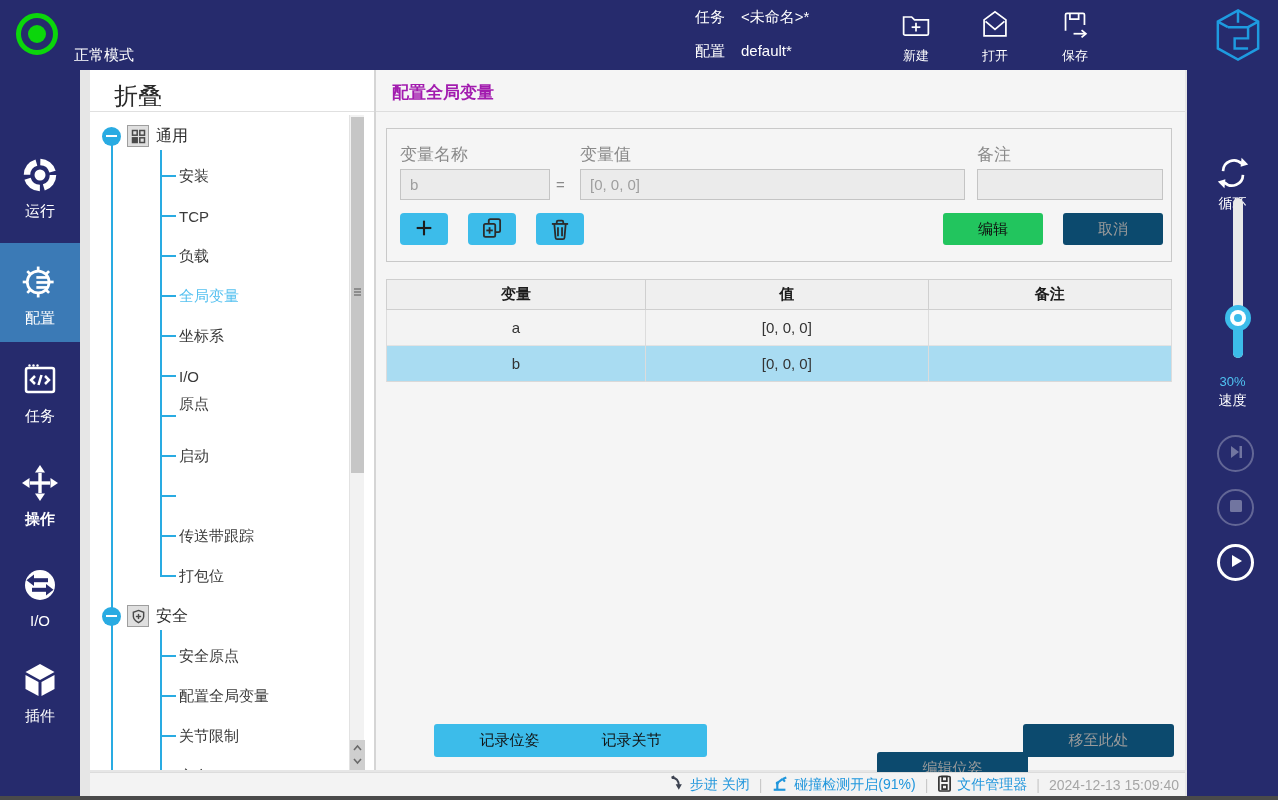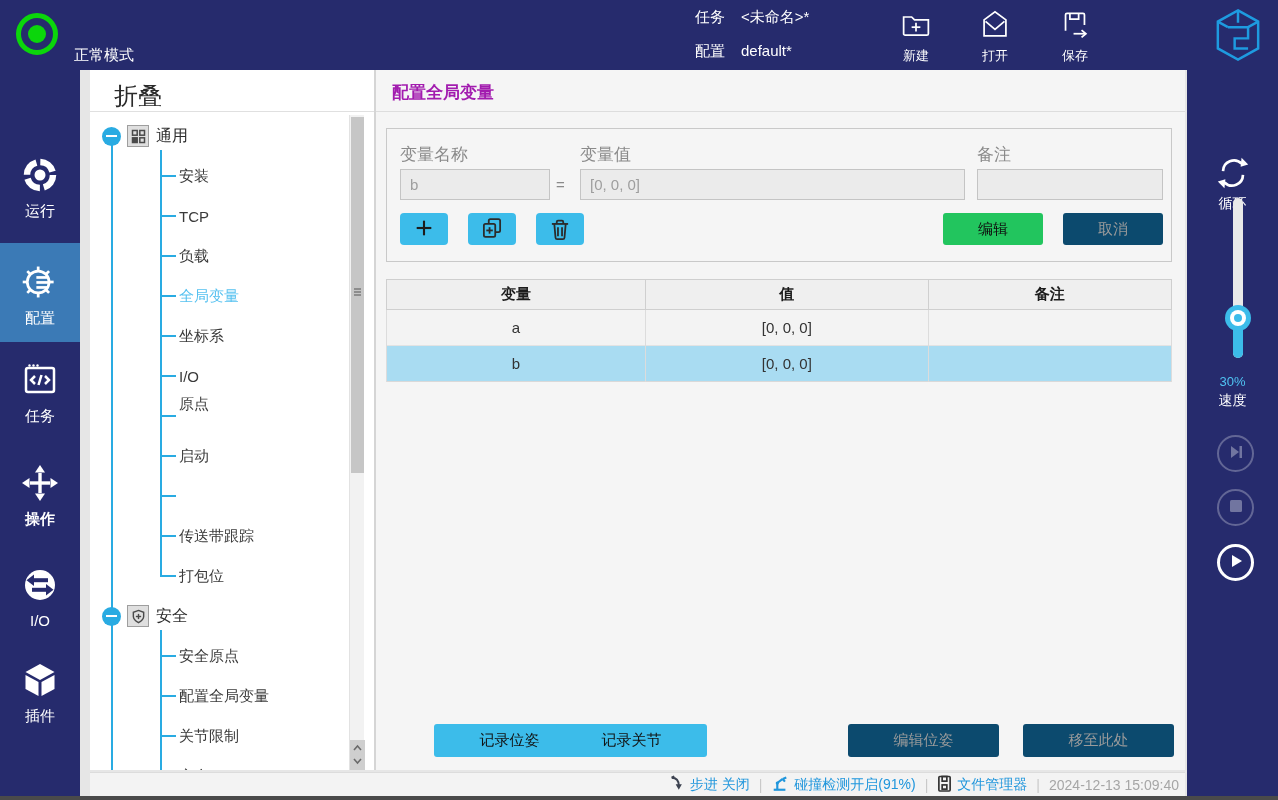--- a/index.html
+++ b/index.html
@@ -416,21 +416,21 @@
           <tr class="row-selected">
             <td>b</td>
             <td>[0, 0, 0]</td>
             <td></td>
           </tr>
         </tbody>
     </table>
 
     <button class="foot-btn foot-accent" style="left:22px;margin-left:36px;">记录位姿</button>
     <button class="foot-btn foot-accent" style="left:180px;">记录关节</button>
-    <button class="foot-btn btn-disabled" style="left:472px;">编辑位姿</button>
+    <button class="foot-btn btn-disabled" style="left:501px;margin-top:28px;">编辑位姿</button>
     <button class="foot-btn btn-disabled" style="left:647px;">移至此处</button>
   </main>
 
   <aside id="right-bar">
     <div id="loop-block">
       <span>
         <svg width="38" height="38" viewBox="0 0 40 40">
             <g stroke="#fff" stroke-width="2.8" fill="none">
               <path d="M29,10 A 11.5,11.5 0 0 0 9.5,18"></path>
               <path d="M11,30 A 11.5,11.5 0 0 0 30.5,22"></path>

